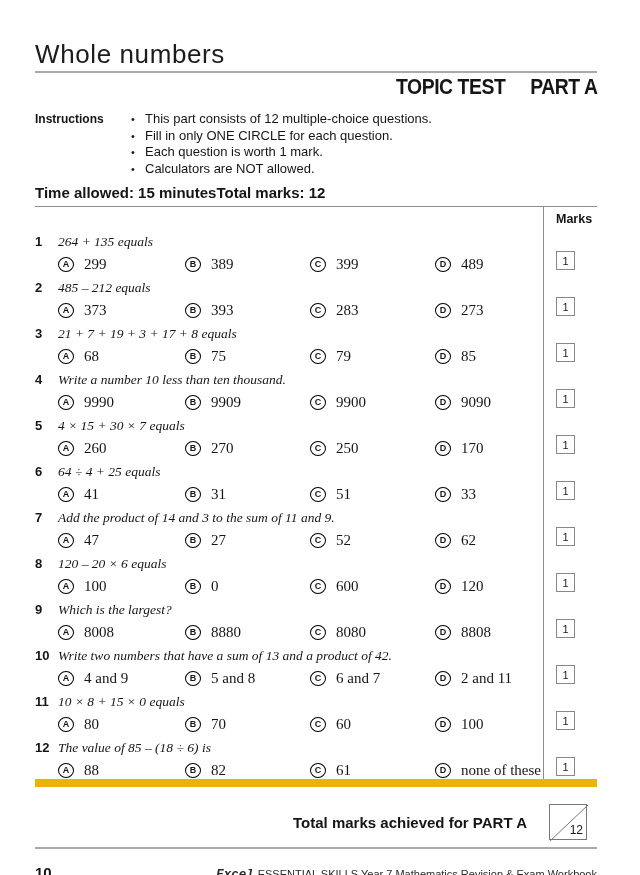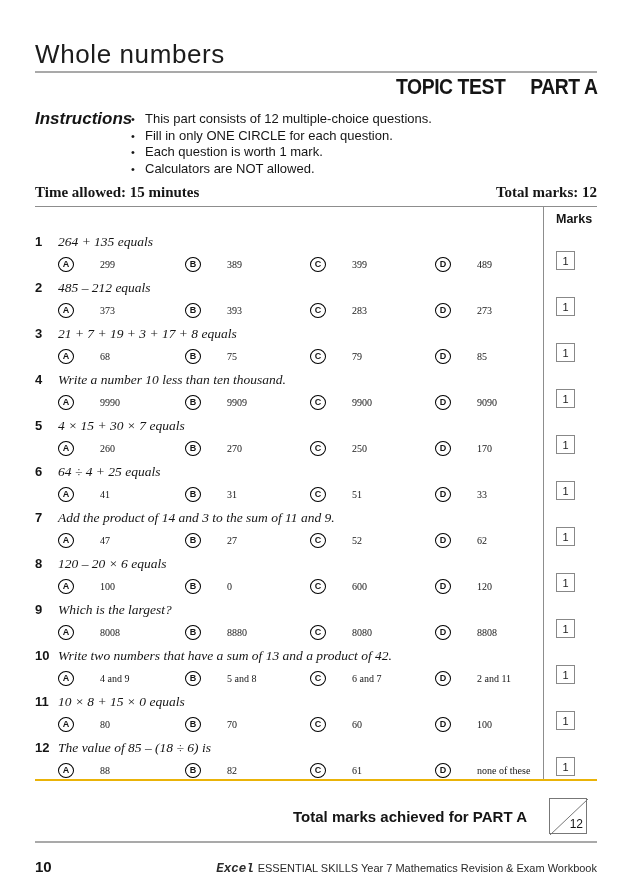--- a/index.html
+++ b/index.html
@@ -10,49 +10,49 @@
   
   .chapter-title { font-size:26px; font-weight:400; letter-spacing:0.6px; color:#1c1c1c; line-height:28px; }
   .title-rule { border:none; border-top:2px solid #a9a9a9; margin-top:3px; }
   .topic-row { display:flex; justify-content:flex-end; align-items:flex-end; margin-top:2px; height:25px; }
   .topic-title, .part-label { font-size:22px; font-weight:bold; letter-spacing:-0.5px; display:inline-block; }
   .topic-title { transform:scaleX(0.88); transform-origin:left center; }
   .part-label  { transform:scaleX(0.88); transform-origin:right center; }
 
   
   .instructions { display:flex; margin-top:11px; }
-  .instr-label { width:96px; font-size:17px; font-weight:bold; line-height:16px; flex:none;font-style:italic; }
+  .instr-label { width:96px; font-size:12px; font-weight:bold; line-height:16px; flex:none; }
   .instr-list { list-style:none; }
   .instr-item { font-size:13px; line-height:16.5px; display:flex; }
   .instr-item .bullet { width:14px; flex:none; font-size:11px; }
 
-  .time-row { display:flex; justify-content:space-between; margin-top:7px;font-family:Liberation Serif, serif; }
+  .time-row { display:flex; justify-content:flex-start; margin-top:7px; }
   .time-row span { font-size:15px; font-weight:bold; }
 
   
-  .test-area { margin-top:5px; border-top:1px solid #8d8d8d; border-bottom:2px solid #eab308; }
+  .test-area { margin-top:5px; border-top:1px solid #8d8d8d; border-bottom:8px solid #eab308; }
   .row { display:flex; }
   .q-cell { width:508px; flex:none; }
   .marks-cell { flex:1; border-left:1px solid #8d8d8d; }
   .header-row .q-cell { height:20px; }
   .marks-header { display:inline-block; font-size:12.5px; font-weight:bold; padding:5px 0 0 12px; }
 
   .q-row { height:46px; }
   .q-row .q-cell { padding-top:7px; }
   .q-line { display:flex; height:16px; }
   .q-num { width:23px; flex:none; font-size:13px; font-weight:bold; }
   .q-text { font-family:"Liberation Serif",serif; font-size:13.5px;font-style:italic; }
   .opt-line { display:flex; padding-left:23px; margin-top:5px; height:18px; align-items:center; }
   .opt { display:flex; align-items:center; }
   .opt:nth-child(1){ width:127px; } .opt:nth-child(2){ width:125px; }
   .opt:nth-child(3){ width:125px; } .opt:nth-child(4){ flex:1; }
   .opt-circle { display:inline-flex; width:16px; height:15px; border:1.4px solid #000;
                 border-radius:50%; align-items:center; justify-content:center; flex:none; cursor:pointer; }
   .opt-letter { font-size:9px; font-weight:bold; line-height:9px; }
-  .opt-value { font-family:"Liberation Serif",serif; font-size:10px; margin-left:26px; white-space:nowrap; }
+  .opt-value { font-family:"Liberation Serif",serif; font-size:15px; margin-left:10px; white-space:nowrap; }
   .q-row .marks-cell { display:flex; align-items:flex-end; padding:0 0 3px 12px; }
   .mark-box { width:19px; height:19px; border:1px solid #888; display:flex; align-items:center;
               justify-content:center; font-size:11px; color:#222; }
 
   
   .total-row { display:flex; justify-content:flex-end; align-items:center; gap:22px;
                padding:6px 10px 7px 0; border-bottom:2px solid #a9a9a9;margin-top:11px; }
   .total-label { font-size:15px; font-weight:bold; }
   .score-box { width:38px; height:36px; border:1px solid #777; position:relative; flex:none; }
   .score-box svg { position:absolute; left:0; top:0; }

